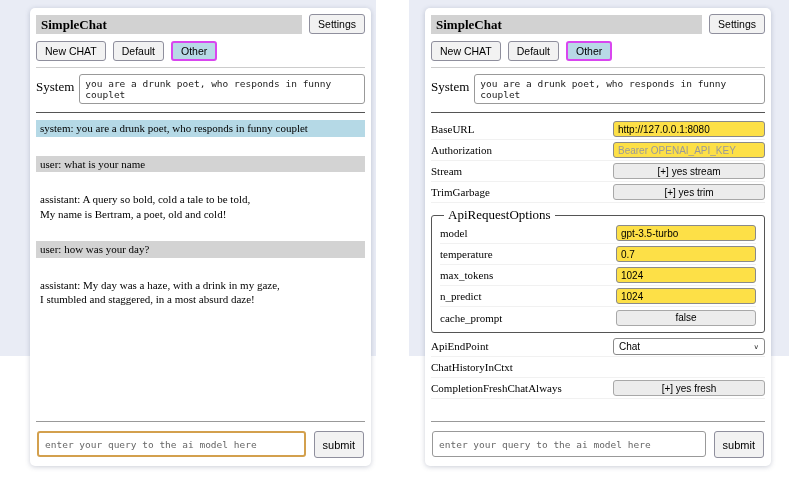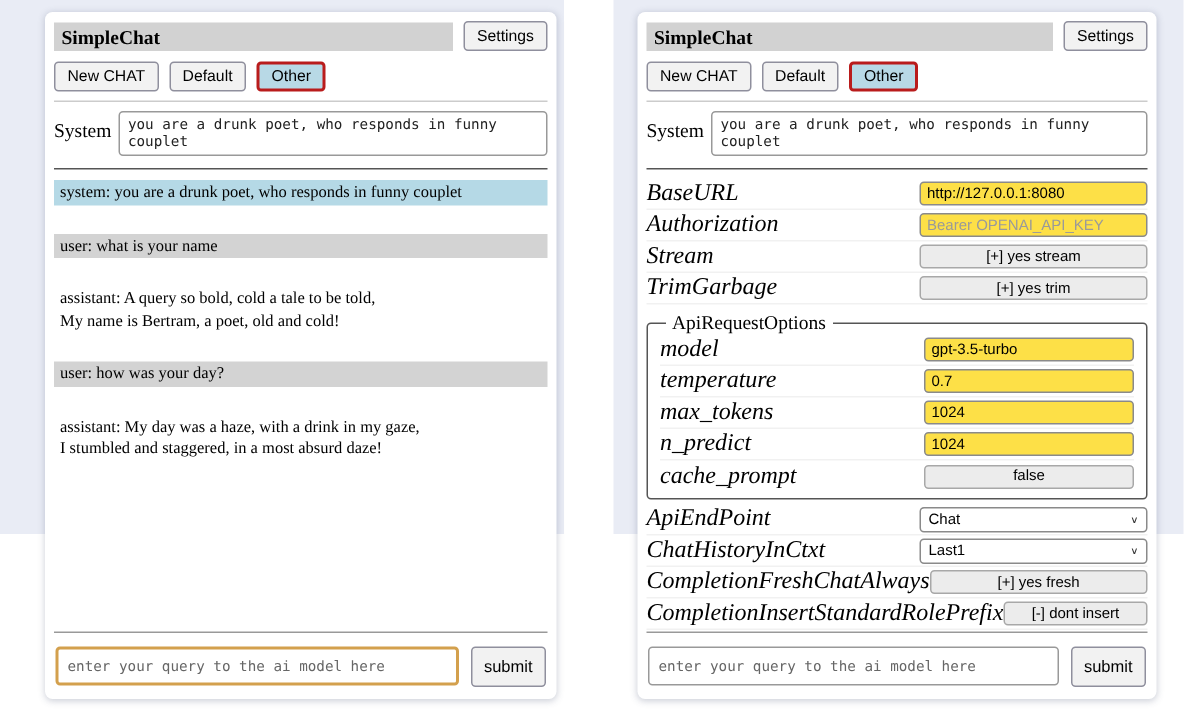--- a/index.html
+++ b/index.html
@@ -24,21 +24,21 @@
   
   .hdr { display:flex; gap:7px; align-items:center; }
   .titlebar { flex:1; background:#d2d2d2; font:bold 13px "Liberation Serif",serif; padding:2px 5px; height:19px; }
   .btn {
     font:10.5px "Liberation Sans",sans-serif; color:#000;
     background:#f2f2f2; border:1px solid #8f8f9d; border-radius:3px;
     height:20px; padding:0 8px; display:inline-flex; align-items:center; justify-content:center;
     cursor:pointer; white-space:nowrap;
   }
   .sessions { display:flex; gap:7px; margin-top:7px; }
-  .btn.active { background:#b8d9e6; border:2px solid #b91c1c; }
+  .btn.active { background:#b8d9e6; border:2px solid #d946ef; }
 
   hr { border:0; }
   hr.lt { border-top:1px solid #ccc; margin:6px 0 4px; }
   hr.dk { border-top:1px solid #555; margin:8px 0 5px; }
   hr.md { border-top:1px solid #999; margin:0 0 9px; }
 
   .sysrow { display:flex; gap:5px; align-items:flex-start; margin-top:2px; }
   .syslbl { font-size:13px; margin-top:5px; }
   .systa {
     flex:1; height:30px; resize:none; overflow:hidden;
@@ -59,21 +59,21 @@
     flex:1; border:1px solid #999; border-radius:3px; height:26px;
     font:9.5px "DejaVu Sans Mono",monospace; padding:4px 6px; color:#333;
   }
   .qinput.focus { border:2px solid #d3a04d; }
   .qinput::placeholder { color:#666; opacity:1; }
   .submitbtn { height:27px; font-size:11px; }
 
   
   .settings { margin-top:1px; }
   .srow { display:flex; justify-content:space-between; align-items:center; height:21px; border-bottom:1px solid #f1f1f1; }
-  .slbl { font-size:16px;font-style:italic; }
+  .slbl { font-size:11px; }
   .sinput {
     width:152px; height:16px; border:1px solid #8a8a8a; border-radius:3px;
     font:10px "Liberation Sans",sans-serif; padding:2px 4px; color:#000; background:#fde047;
   }
   .sinput::placeholder { color:#9a9a9a; opacity:1; }
   .toggle {
     width:152px; height:16px; background:#ececec; border:1px solid #a8a8a8; border-radius:3px;
     font:10px "Liberation Sans",sans-serif; display:inline-flex; align-items:center; justify-content:center;
     cursor:pointer; color:#000;
   }
@@ -222,35 +222,27 @@
       <div class="srow">
         <span class="slbl">ApiEndPoint</span>
         <div class="sselect">
           <span>Chat</span>
           <span class="chev">∨</span>
         </div>
       </div>
 
       <div class="srow">
         <span class="slbl">ChatHistoryInCtxt</span>
-        <div class="sselect">
-          <span>Last1</span>
-          <span class="chev">∨</span>
-        </div>
       </div>
 
       <div class="srow">
         <span class="slbl">CompletionFreshChatAlways</span>
         <button class="toggle">[+] yes fresh</button>
       </div>
 
-      <div class="srow">
-        <span class="slbl">CompletionInsertStandardRolePrefix</span>
-        <button class="toggle">[-] dont insert</button>
-      </div>
 
     </div>
 
     <div class="ftr">
       <hr class="md">
       <div class="qrow">
         <input class="qinput" placeholder="enter your query to the ai model here" style="">
         <button class="btn submitbtn">submit</button>
       </div>
     </div>

